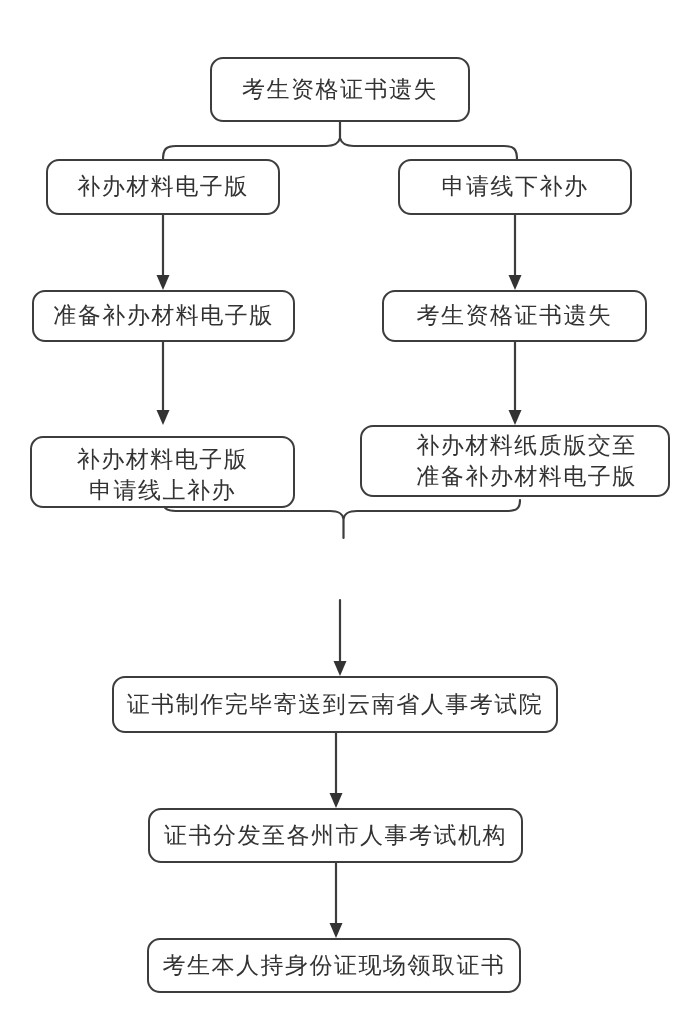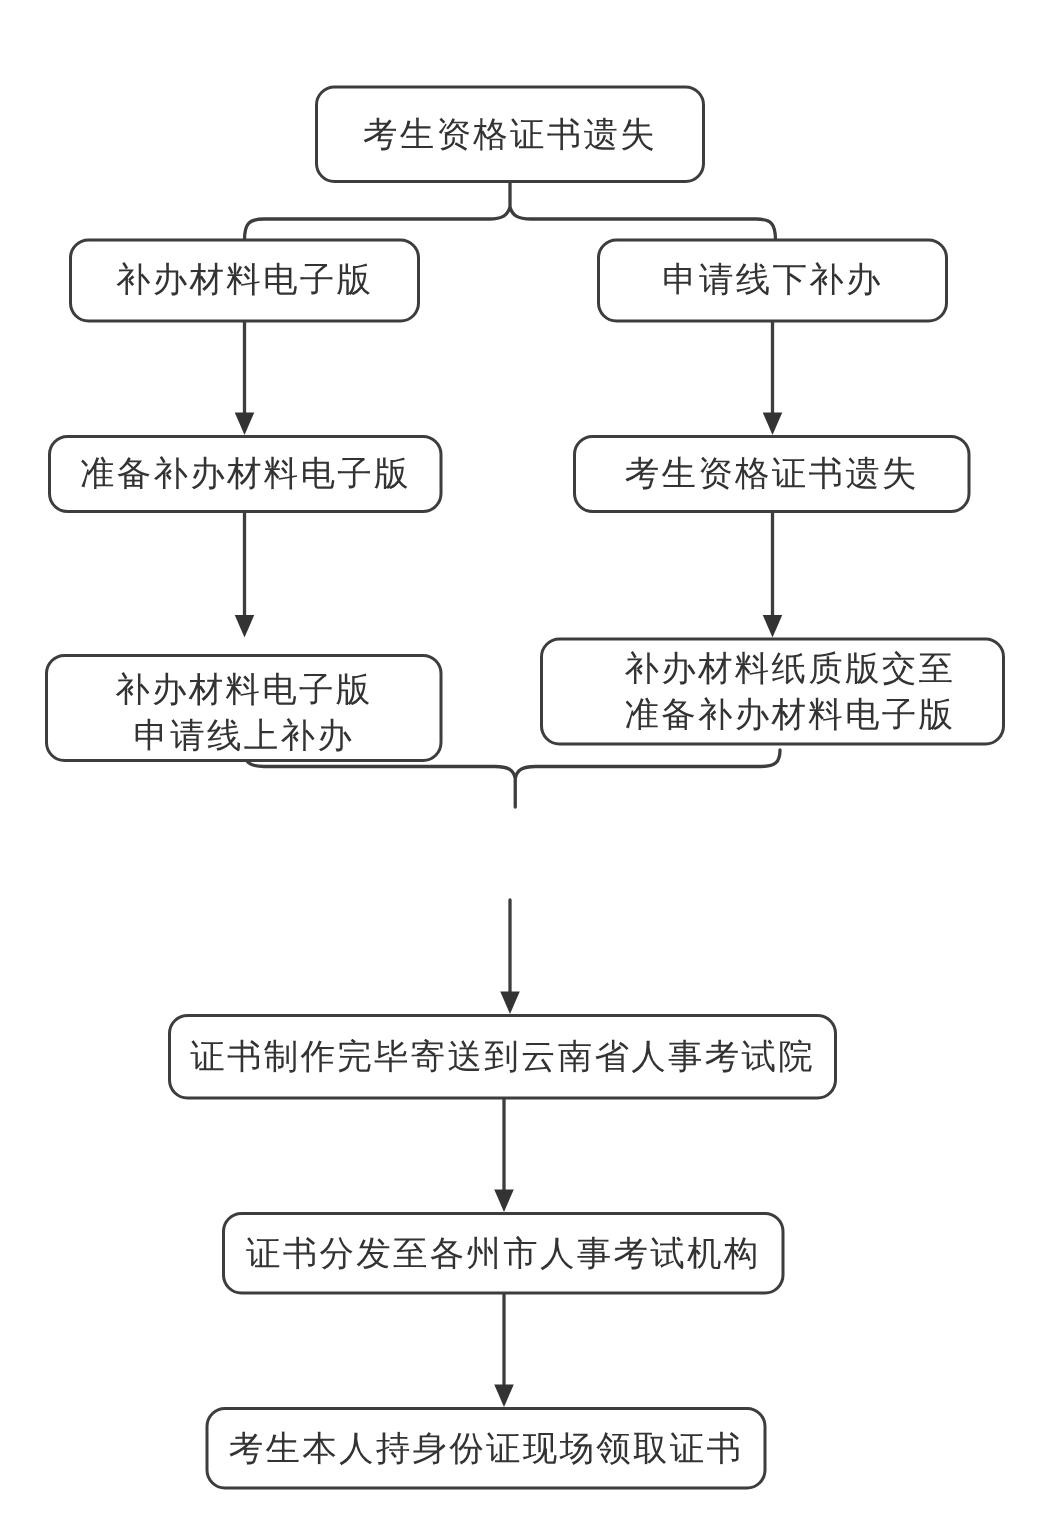--- a/index.html
+++ b/index.html
@@ -36,21 +36,21 @@
   #n-start          { left:210px; top:57px;  width:260px; height:65px; }
   #n-online         { left:46px;  top:159px; width:234px; height:56px; }
   #n-offline        { left:398px; top:159px; width:234px; height:56px; }
   #n-prep-electronic{ left:32px;  top:290px; width:263px; height:52px; }
   #n-prep-paper     { left:382px; top:290px; width:265px; height:52px; }
   #n-send-email     { left:30px;  top:436px; width:265px; height:72px;justify-content:flex-end; }
   #n-submit-paper   { left:360px; top:425px; width:310px; height:72px;padding-left:23px; }
   #n-report         { left:150px; top:539px; width:387px; height:61px; }
   #n-mail-yunnan    { left:112px; top:676px; width:446px; height:57px; }
   #n-distribute     { left:148px; top:808px; width:375px; height:55px; }
-  #n-pickup         { left:137px; top:938px; width:374px; height:55px; }
+  #n-pickup         { left:147px; top:938px; width:374px; height:55px; }
 </style>
 </head>
 <body>
 
 <div class="canvas">
 
   <svg class="connector-layer" width="698" height="1024" viewBox="0 0 698 1024" fill="none" stroke="#3d3d3d" stroke-width="2.2" stroke-linecap="round" stroke-linejoin="round">
 
     <path d="M340 122 L340 138
              M163 160 C163 149 166 146 176 146 L326 146 C335 146 338.5 143.5 340 138

